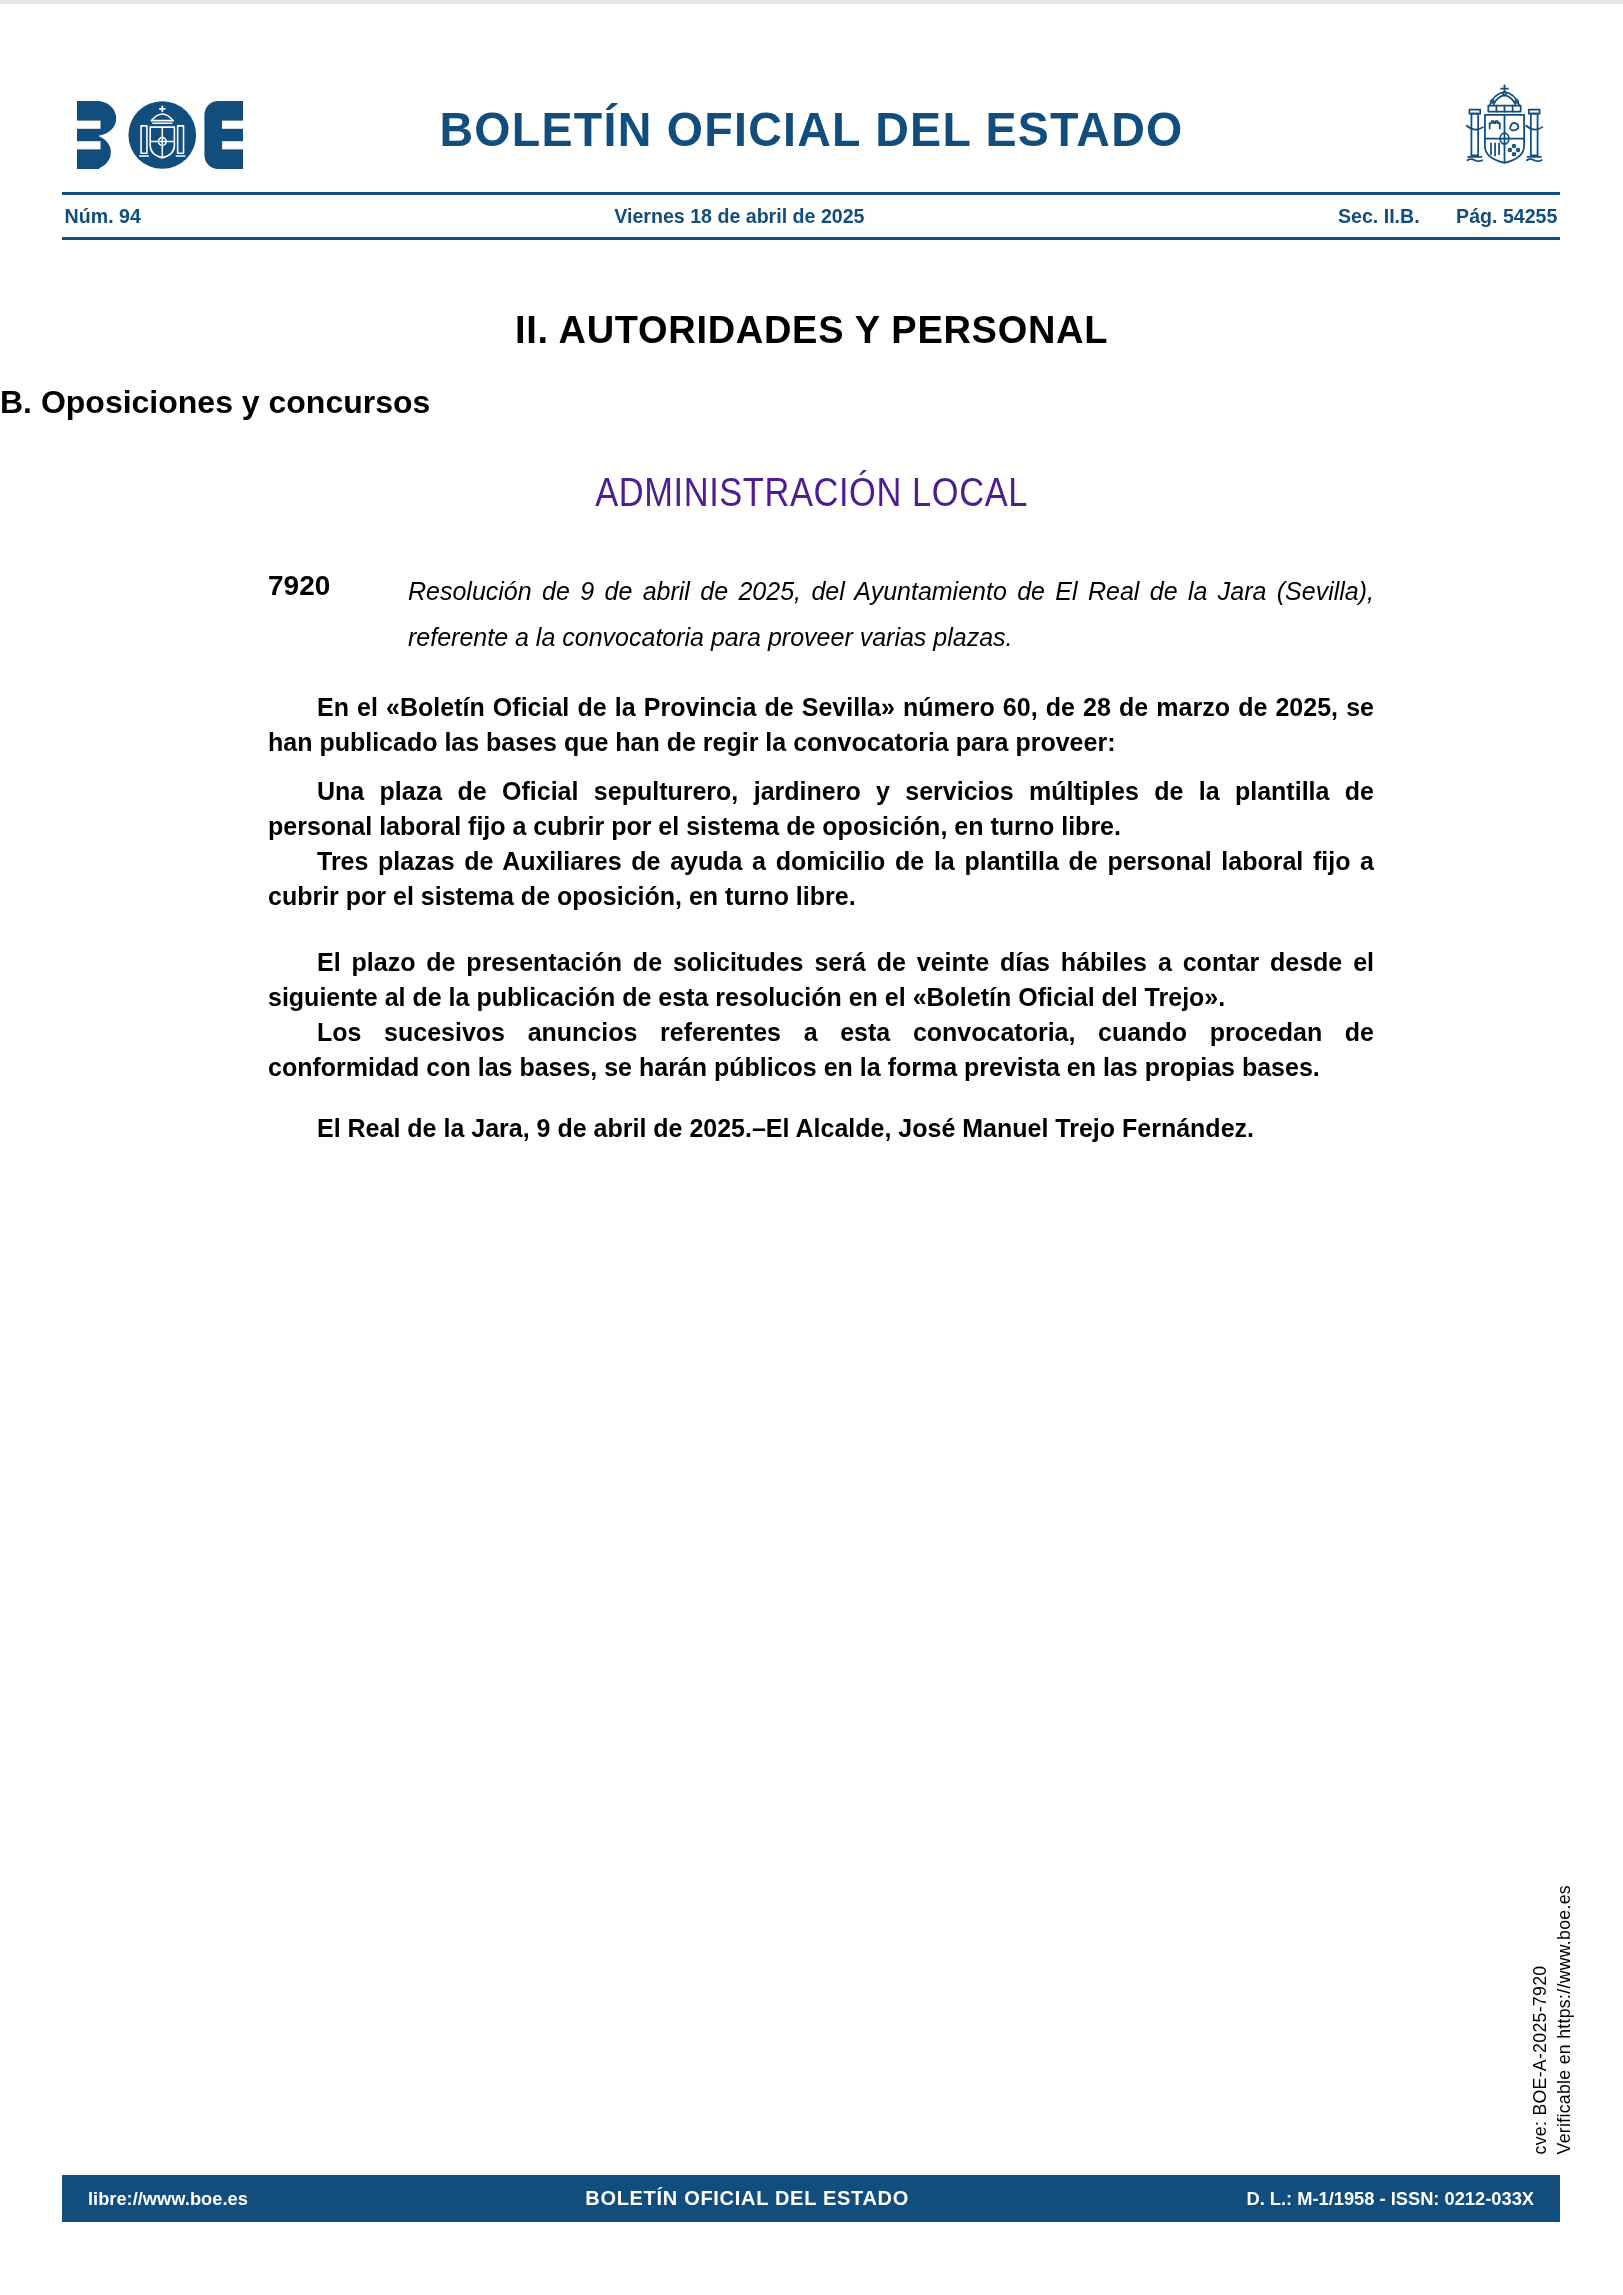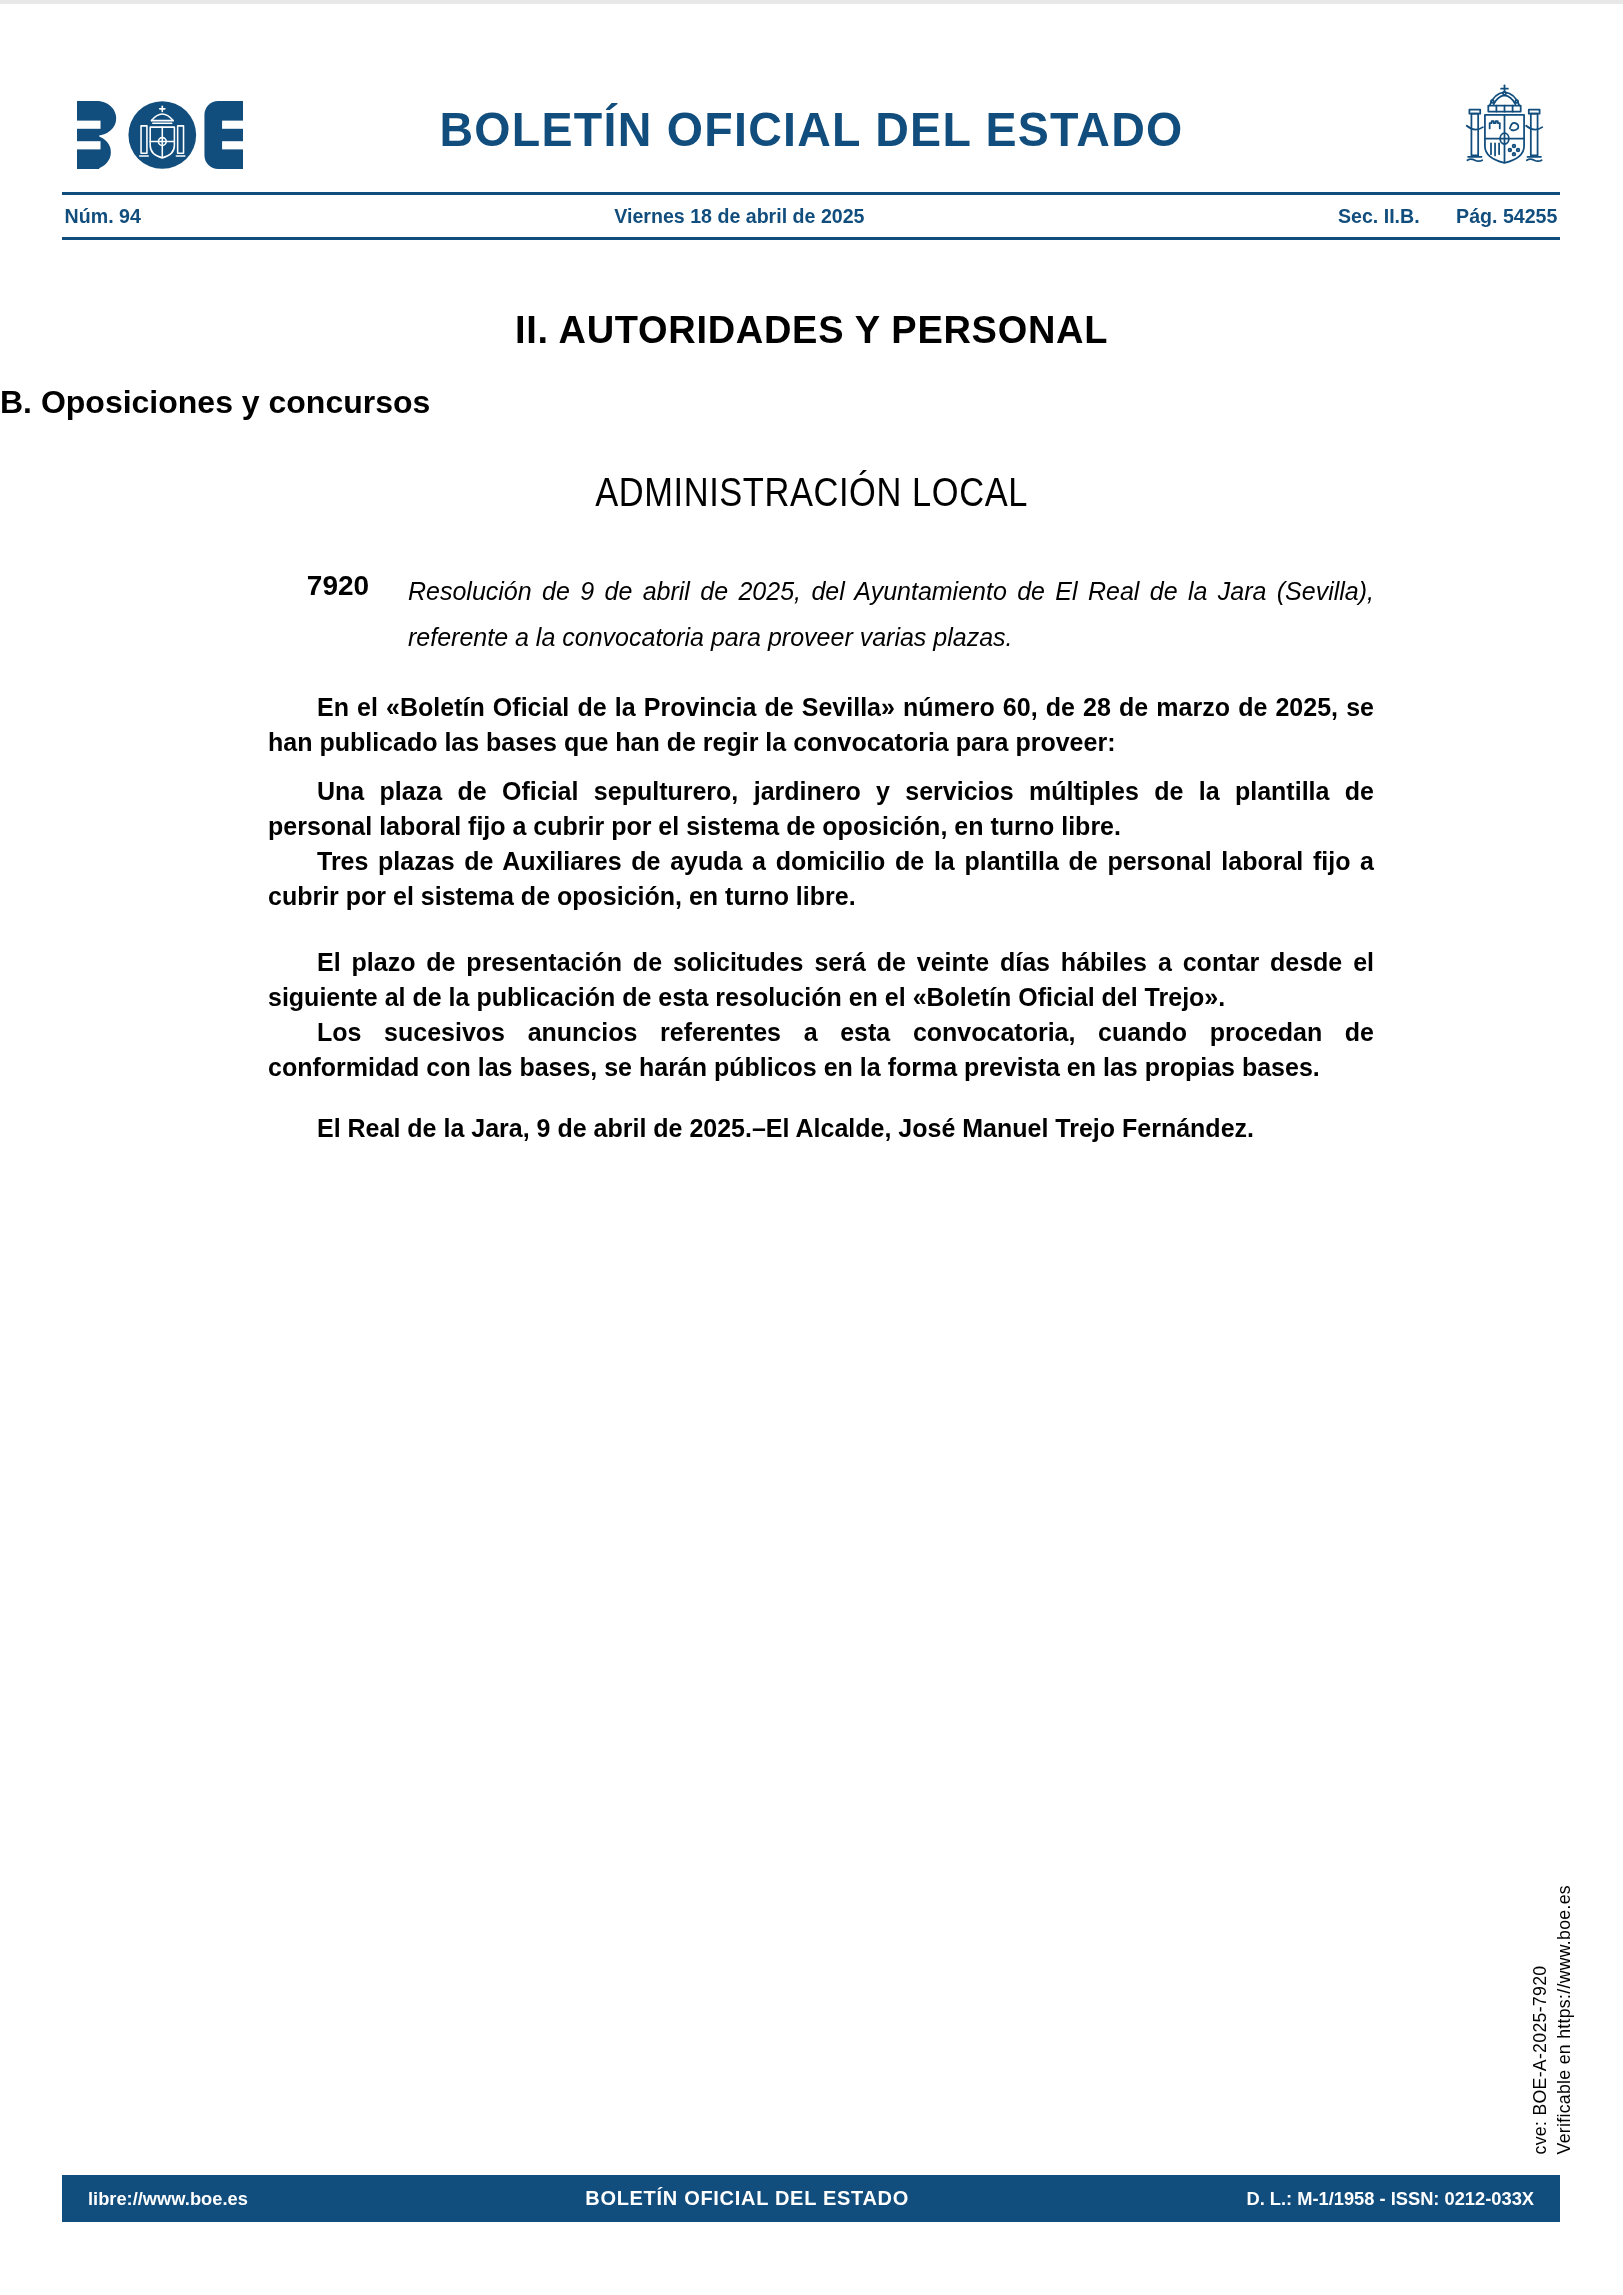--- a/index.html
+++ b/index.html
@@ -21,27 +21,27 @@
     display:flex; align-items:center; justify-content:space-between;
     color:var(--navy); font-weight:bold; font-size:19.6px; padding:0 2.6px;
   }
   .band-right span + span { margin-left:31px; }
   
   .h1 { position:absolute; left:0; right:0; top:305px; text-align:center;
         font-size:38px; font-weight:bold; color:#000; letter-spacing:0.7px; }
   .h2 { position:absolute; left:0; right:0; top:380px; text-align:left;
         font-size:32px; font-weight:bold; color:#000; }
   .h3 { position:absolute; left:0; right:0; top:465px; text-align:center;
-        font-size:41px; font-weight:normal; color:#000000; }
+        font-size:41px; font-weight:normal; color:#4c1d95; }
   .h3 > span { display:inline-block; transform:scaleX(0.84); letter-spacing:0.7px; }
   
   .content { position:absolute; left:268px; top:564px; width:1106px; color:#000;
              font-size:25px; }
   .item-row { display:flex; }
-  .item-number { width:140px; flex:none; font-weight:bold; font-size:28px; padding-top:2px;text-align:center; }
+  .item-number { width:140px; flex:none; font-weight:bold; font-size:28px; padding-top:2px; }
   .item-summary { flex:1; font-style:italic; text-align:justify; line-height:46px; }
   p.body { margin:0; text-align:justify; text-indent:49px; line-height:35px;font-weight:bold; }
   p.mt-lg { margin-top:31px; }
   p.mt-md { margin-top:26px; }
   p.mt-sm { margin-top:14.4px; }
   p.first { margin-top:30px; }
   p.signature { text-align:left; }
   
   .cve-block {
     position:absolute; right:47px; bottom:145px;

